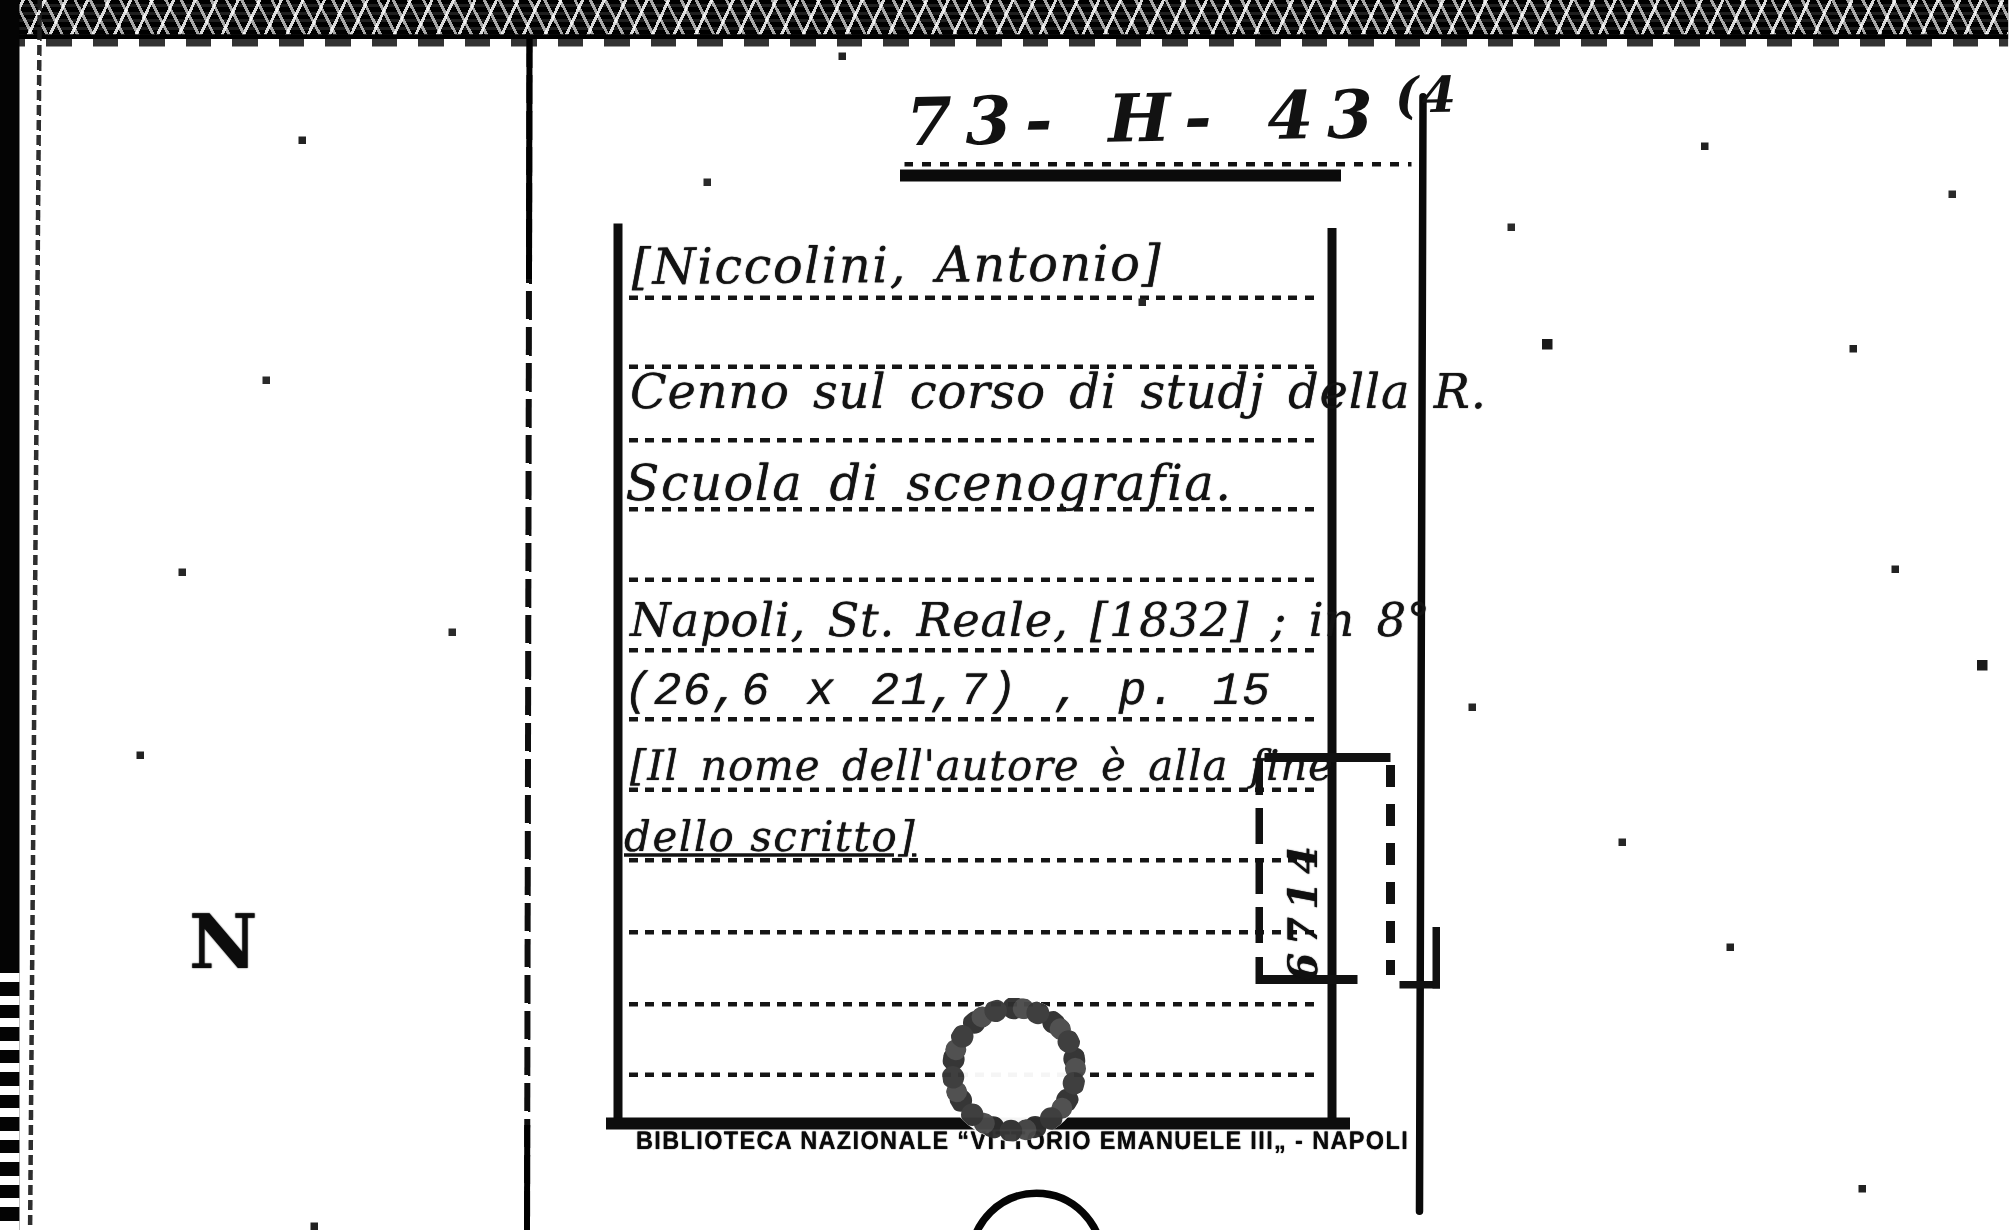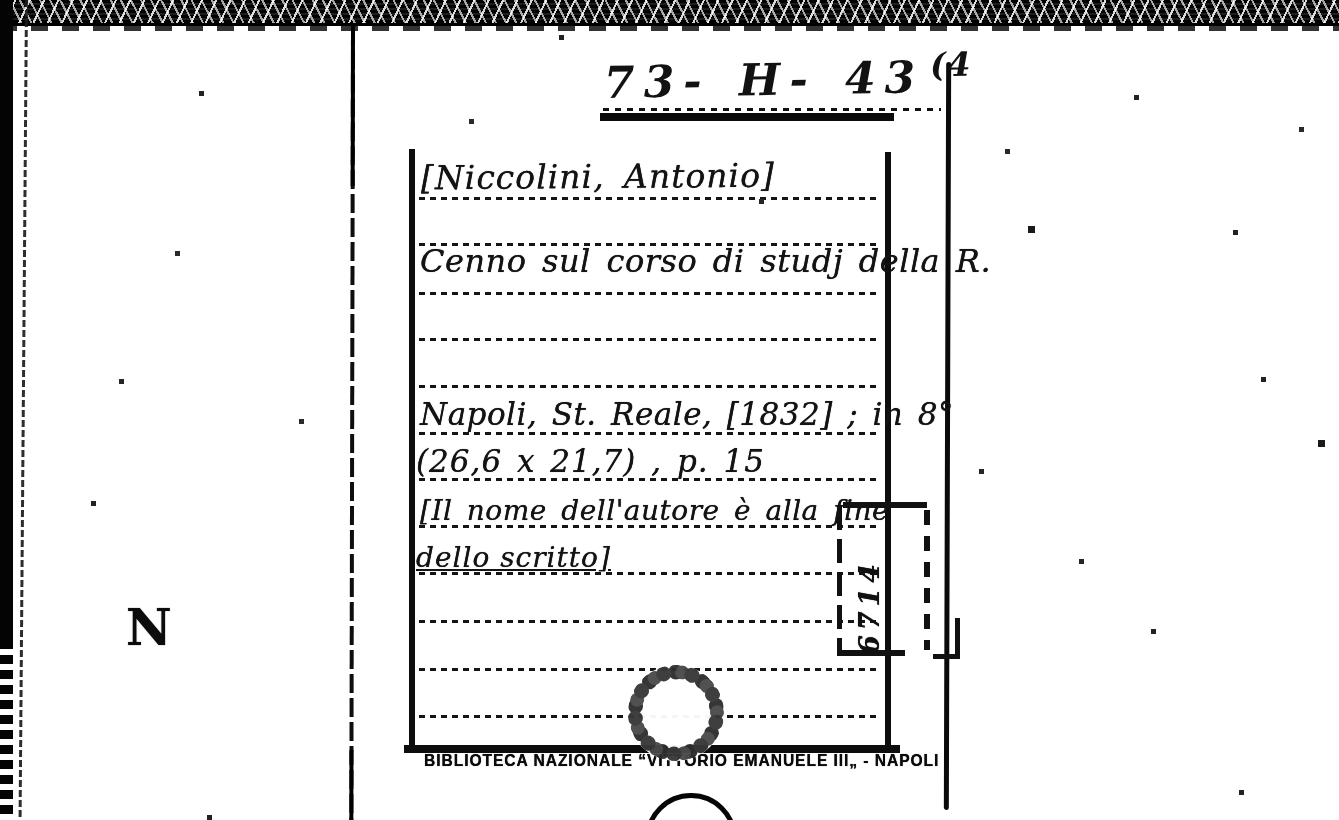--- a/index.html
+++ b/index.html
@@ -72,21 +72,21 @@
   }
   
   .hw{
     position:absolute;font-style:italic;color:#131313;white-space:nowrap;
     font-family:"DejaVu Serif",serif;line-height:1;text-shadow:0 0 0.7px #131313;
   }
   .hw-author{left:421px;top:160px;font-size:33px;letter-spacing:1px;word-spacing:8px;transform:rotate(-0.4deg);}
   .hw-title1{left:420px;top:245px;font-size:32px;letter-spacing:0.5px;word-spacing:5px;}
   .hw-title2{left:417px;top:305px;font-size:33px;letter-spacing:1px;word-spacing:6px;}
   .hw-imprint1{left:420px;top:399px;font-size:31px;letter-spacing:0.5px;word-spacing:4px;}
-  .hw-imprint2{left:416px;top:446px;font-size:31px;letter-spacing:1px;word-spacing:4px;}
+  .hw-imprint2{left:416px;top:446px;font-size:31px;letter-spacing:1px;word-spacing:4px;font-family:Liberation Mono, monospace;}
   .hw-note1{left:420px;top:497px;font-size:28px;letter-spacing:0.5px;word-spacing:5px;}
   .hw-note2{left:416px;top:544px;font-size:28px;letter-spacing:1px;text-decoration:underline;}
   
   .ref-box-top{position:absolute;left:843px;top:502px;width:84px;height:6px;background:#111;}
   .ref-box-left{position:absolute;left:837px;top:506px;width:5px;height:150px;
     background:repeating-linear-gradient(180deg,#111 0 24px,transparent 24px 33px);}
   .ref-box-right{position:absolute;left:924px;top:510px;width:6px;height:140px;
     background:repeating-linear-gradient(180deg,#111 0 15px,transparent 15px 26px);}
   .ref-box-bottom{position:absolute;left:841px;top:650px;width:64px;height:6px;background:#111;}
   .ref-box-tick{position:absolute;left:933px;top:618px;width:22px;height:36px;
@@ -169,20 +169,21 @@
   <div class="rule" style="top:432px"></div>
   <div class="rule" style="top:478px"></div>
   <div class="rule" style="top:525px"></div>
   <div class="rule" style="top:572px"></div>
   <div class="rule" style="top:620px"></div>
   <div class="rule" style="top:668px"></div>
   <div class="rule" style="top:715px"></div>
 
   <div class="hw hw-author">[Niccolini, Antonio]</div>
   <div class="hw hw-title1">Cenno sul corso di studj della R.</div>
+  <div class="hw hw-title2">Scuola di scenografia.</div>
   <div class="hw hw-imprint1">Napoli, St. Reale, [1832] ; in 8°</div>
   <div class="hw hw-imprint2">(26,6 x 21,7) , p. 15</div>
   <div class="hw hw-note1">[Il nome dell'autore è alla fine</div>
   <div class="hw hw-note2">dello scritto]</div>
 
   <div class="ref-box-top"></div>
   <div class="ref-box-left"></div>
   <div class="ref-box-right"></div>
   <div class="ref-box-bottom"></div>
   <div class="ref-box-tick"></div>

